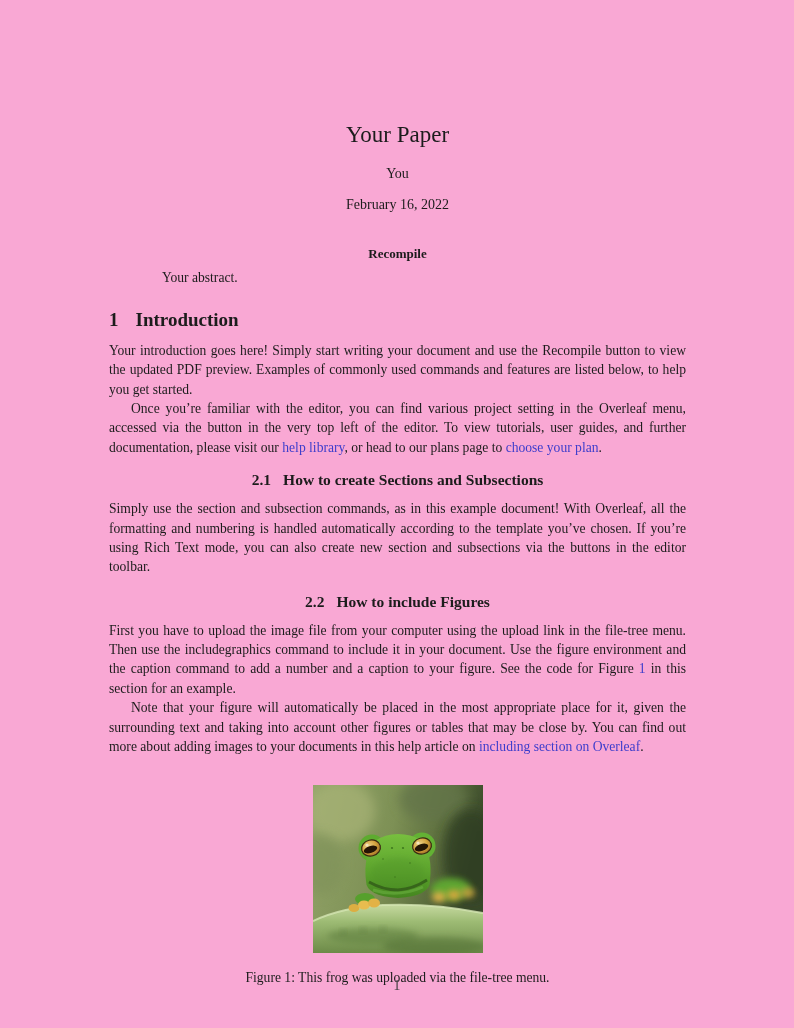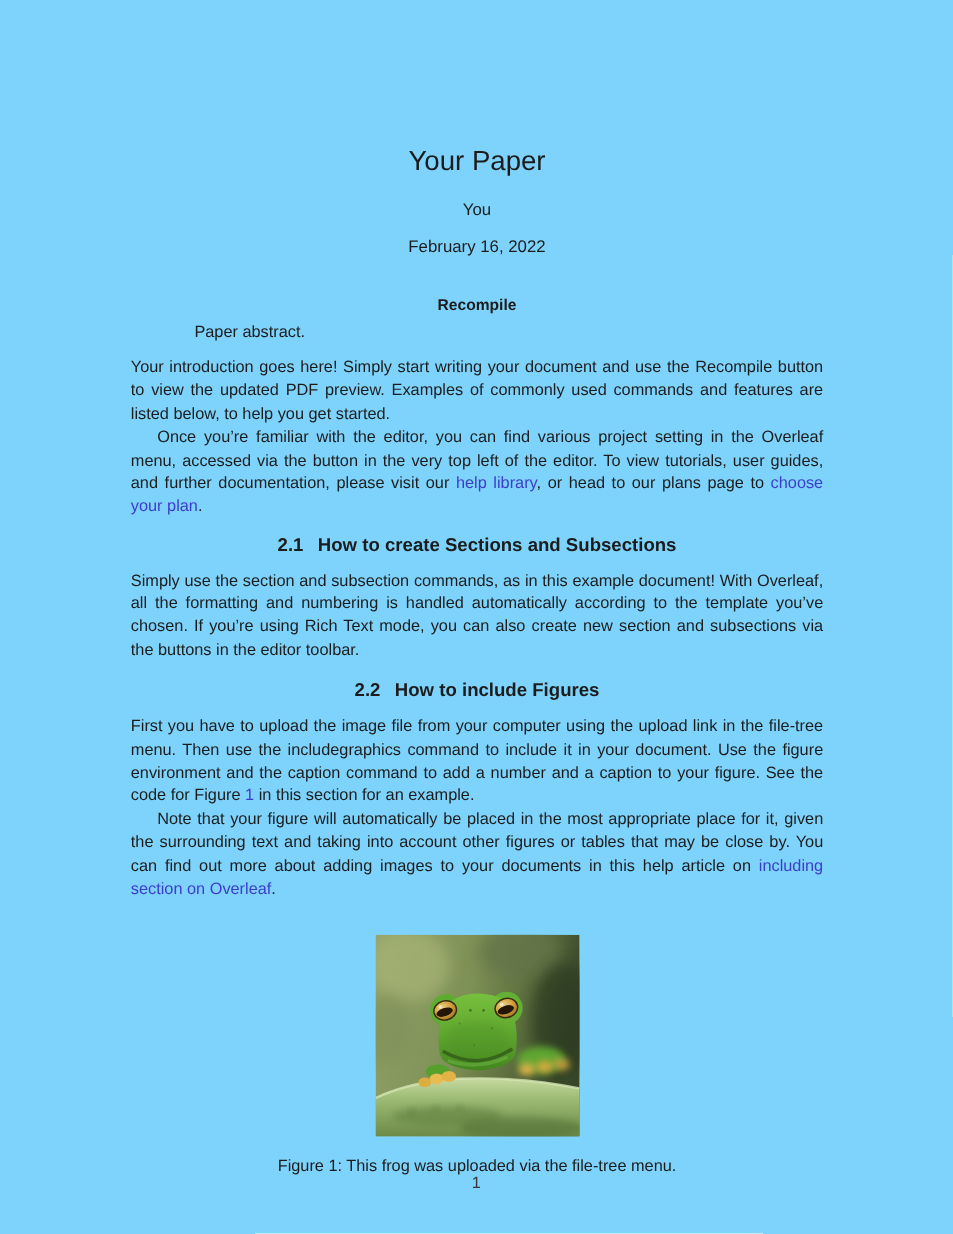--- a/index.html
+++ b/index.html
@@ -1,20 +1,20 @@
 <!DOCTYPE html>
 <html><head>
 <meta charset="utf-8">
 <style>
   html,body{margin:0;padding:0;background:#ffffff;}
   .page{
     position:relative;
     width:794px;height:1028px;
-    background:#7dd3fc;
-    font-family:Liberation Sans, sans-serif;
+    background:#f9a8d4;
+    font-family:Liberation Serif, serif;
     color:#1c1c1c;
     overflow:hidden;
   }
   .content{
     position:absolute;left:109px;top:0;width:577px;
   }
   .title{
     margin:121px 0 0 0;
     font-size:23px;font-weight:400;text-align:center;line-height:1.2;
   }
@@ -50,22 +50,23 @@
 <body>
 
 <div class="page">
   <div class="content">
 
     <h1 class="title">Your Paper</h1>
     <div class="author">You</div>
     <div class="date">February 16, 2022</div>
 
     <div class="abstract-heading">Recompile</div>
-    <div class="abstract-body">Paper abstract.</div>
+    <div class="abstract-body">Your abstract.</div>
 
+    <h2 class="section"><span class="sec-num">1</span><span>Introduction</span></h2>
 
     <p class="body noindent">Your introduction goes here! Simply start writing your document and use the Recompile button to view the updated PDF preview. Examples of commonly used commands and features are listed below, to help you get started.</p>
 
     <p class="body indent"><span>Once you’re familiar with the editor, you can find various project setting in the Overleaf menu, accessed via the button in the very top left of the editor. To view tutorials, user guides, and further documentation, please visit our </span><a class="doclink">help library</a><span>, or head to our plans page to </span><a class="doclink">choose your plan</a><span>.</span></p>
 
 
     <h3 class="subsection"><span class="sec-num">2.1</span><span>How to create Sections and Subsections</span></h3>
 
     <p class="body noindent">Simply use the section and subsection commands, as in this example document! With Overleaf, all the formatting and numbering is handled automatically according to the template you’ve chosen. If you’re using Rich Text mode, you can also create new section and subsections via the buttons in the editor toolbar.</p>
 

